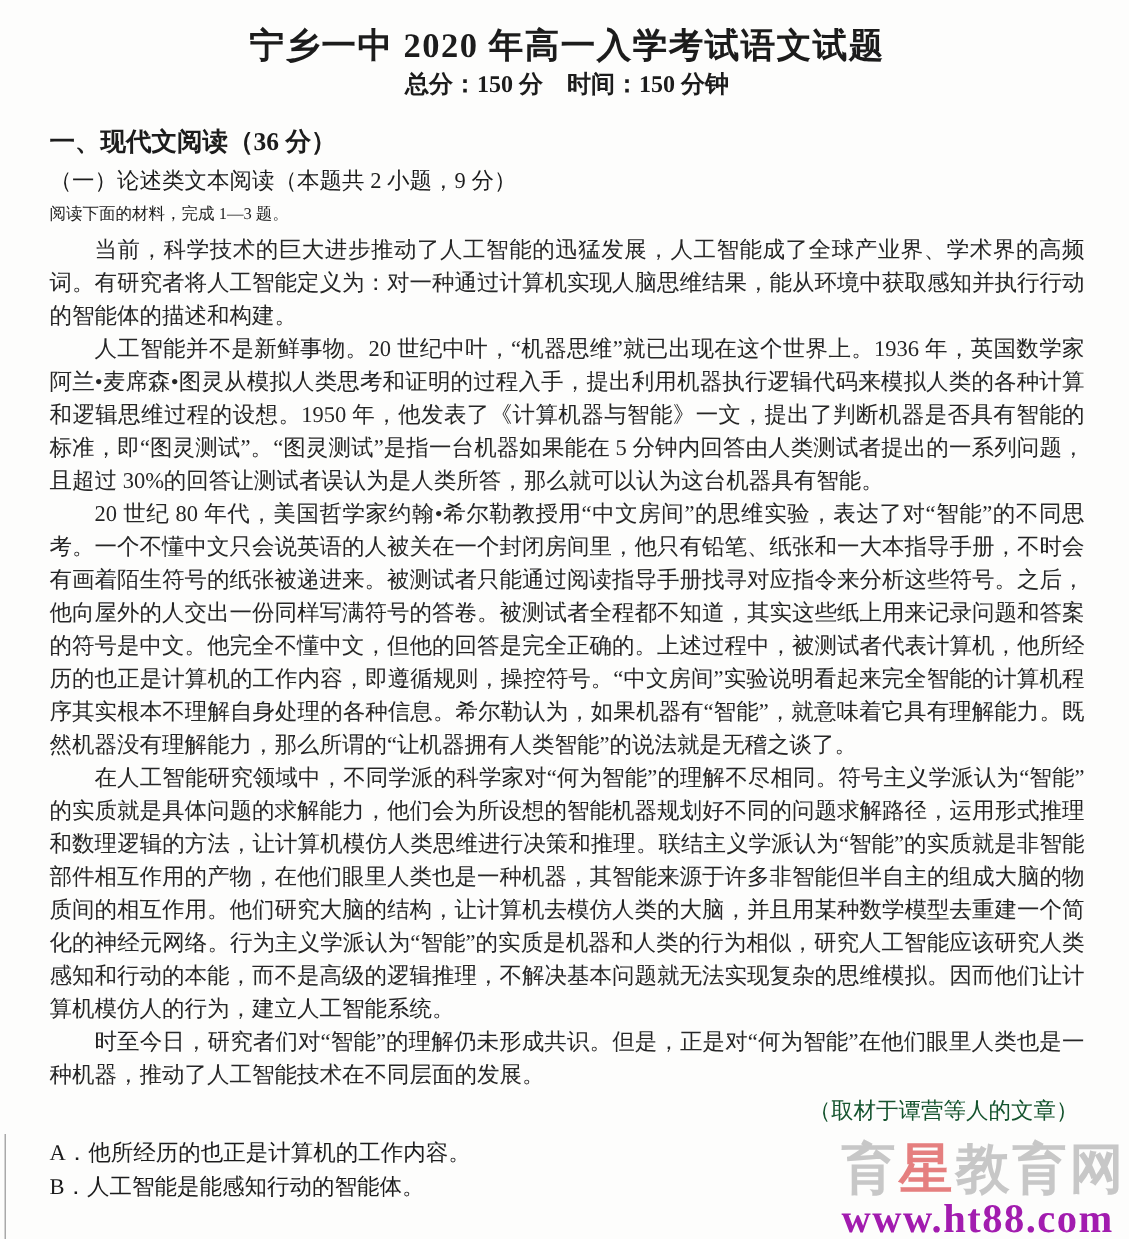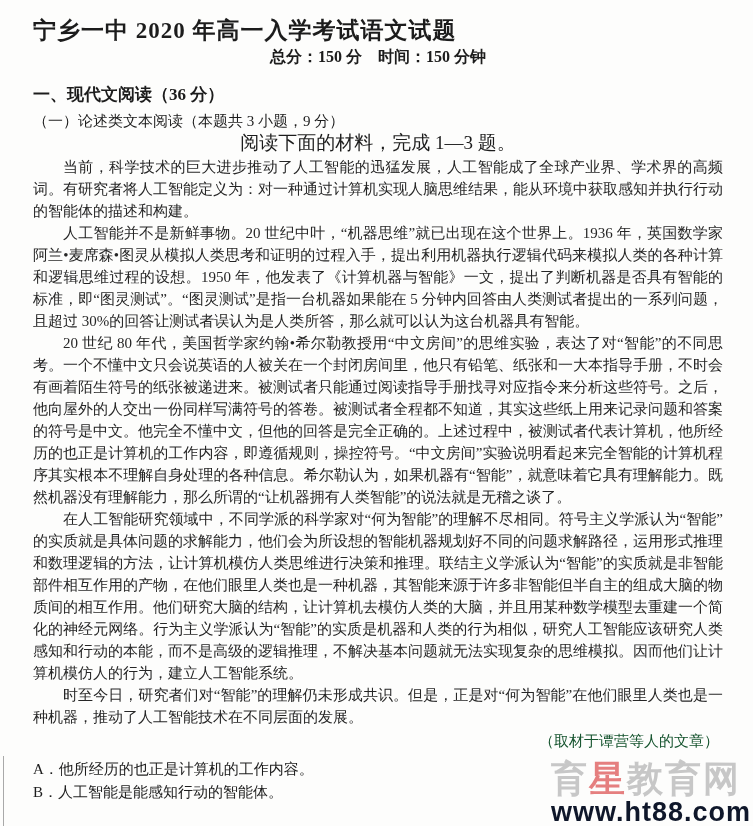--- a/index.html
+++ b/index.html
@@ -13,20 +13,21 @@
     height: 826px;
     margin: 0 auto;
     background: #fdfdfc;
     color: #1c1c1c;
     font-family: "Liberation Serif", "DejaVu Serif", serif;
     overflow: hidden;
     box-sizing: border-box;
     padding: 16px 30px 0 33px;
   }
   .doc-title {
+    text-align: center;
     font-size: 23px;
     font-weight: 700;
     letter-spacing: 1px;
     line-height: 30px;
     margin: 0;
   }
   .doc-subtitle {
     text-align: center;
     font-size: 16px;
     font-weight: 700;
@@ -37,23 +38,22 @@
     font-weight: 700;
     line-height: 24px;
     margin-top: 15px;
   }
   .section-subheading {
     font-size: 15px;
     line-height: 22px;
     margin-top: 3px;
   }
   .instruction {
-    font-size: 19px;
+    font-size: 11px;
     line-height: 22px;
-    text-align: center;
   }
   .passage {
     margin-top: 2px;
   }
   .passage p {
     margin: 0;
     font-size: 15px;
     line-height: 22px;
     text-align: justify;
     text-indent: 2em;
@@ -91,23 +91,24 @@
     font-weight: 700;
     color: #c7c7c7;
     letter-spacing: 2px;
   }
   .wm-red {
     color: #e57f7f;
   }
   .wm-line2 {
     font-size: 27px;
     font-weight: 700;
-    color: #0f172a;
+    color: #a21caf;
     letter-spacing: 1px;
     margin-top: 2px;
+    font-family: Liberation Serif, serif;
   }
   .scan-edge {
     position: absolute;
     left: 3px;
     bottom: 0;
     width: 1px;
     height: 70px;
     background: #a9a9a9;
   }
 </style>
@@ -115,21 +116,21 @@
 <body>
 
 <div class="page">
 
   <div class="doc-title">宁乡一中 2020 年高一入学考试语文试题</div>
 
   <div class="doc-subtitle">总分：150 分　时间：150 分钟</div>
 
   <div class="section-heading">一、现代文阅读（36 分）</div>
 
-  <div class="section-subheading">（一）论述类文本阅读（本题共 3 小题，9 分）</div>
+  <div class="section-subheading">（一）论述类文本阅读（本题共 2 小题，9 分）</div>
 
   <div class="instruction">阅读下面的材料，完成 1—3 题。</div>
 
   <div class="passage" id="passage">
       <p>当前，科学技术的巨大进步推动了人工智能的迅猛发展，人工智能成了全球产业界、学术界的高频词。有研究者将人工智能定义为：对一种通过计算机实现人脑思维结果，能从环境中获取感知并执行行动的智能体的描述和构建。</p>
       <p>人工智能并不是新鲜事物。20 世纪中叶，“机器思维”就已出现在这个世界上。1936 年，英国数学家阿兰•麦席森•图灵从模拟人类思考和证明的过程入手，提出利用机器执行逻辑代码来模拟人类的各种计算和逻辑思维过程的设想。1950 年，他发表了《计算机器与智能》一文，提出了判断机器是否具有智能的标准，即“图灵测试”。“图灵测试”是指一台机器如果能在 5 分钟内回答由人类测试者提出的一系列问题，且超过 30%的回答让测试者误认为是人类所答，那么就可以认为这台机器具有智能。</p>
       <p>20 世纪 80 年代，美国哲学家约翰•希尔勒教授用“中文房间”的思维实验，表达了对“智能”的不同思考。一个不懂中文只会说英语的人被关在一个封闭房间里，他只有铅笔、纸张和一大本指导手册，不时会有画着陌生符号的纸张被递进来。被测试者只能通过阅读指导手册找寻对应指令来分析这些符号。之后，他向屋外的人交出一份同样写满符号的答卷。被测试者全程都不知道，其实这些纸上用来记录问题和答案的符号是中文。他完全不懂中文，但他的回答是完全正确的。上述过程中，被测试者代表计算机，他所经历的也正是计算机的工作内容，即遵循规则，操控符号。“中文房间”实验说明看起来完全智能的计算机程序其实根本不理解自身处理的各种信息。希尔勒认为，如果机器有“智能”，就意味着它具有理解能力。既然机器没有理解能力，那么所谓的“让机器拥有人类智能”的说法就是无稽之谈了。</p>
       <p>在人工智能研究领域中，不同学派的科学家对“何为智能”的理解不尽相同。符号主义学派认为“智能”的实质就是具体问题的求解能力，他们会为所设想的智能机器规划好不同的问题求解路径，运用形式推理和数理逻辑的方法，让计算机模仿人类思维进行决策和推理。联结主义学派认为“智能”的实质就是非智能部件相互作用的产物，在他们眼里人类也是一种机器，其智能来源于许多非智能但半自主的组成大脑的物质间的相互作用。他们研究大脑的结构，让计算机去模仿人类的大脑，并且用某种数学模型去重建一个简化的神经元网络。行为主义学派认为“智能”的实质是机器和人类的行为相似，研究人工智能应该研究人类感知和行动的本能，而不是高级的逻辑推理，不解决基本问题就无法实现复杂的思维模拟。因而他们让计算机模仿人的行为，建立人工智能系统。</p>
       <p>时至今日，研究者们对“智能”的理解仍未形成共识。但是，正是对“何为智能”在他们眼里人类也是一种机器，推动了人工智能技术在不同层面的发展。</p>
     </div>

